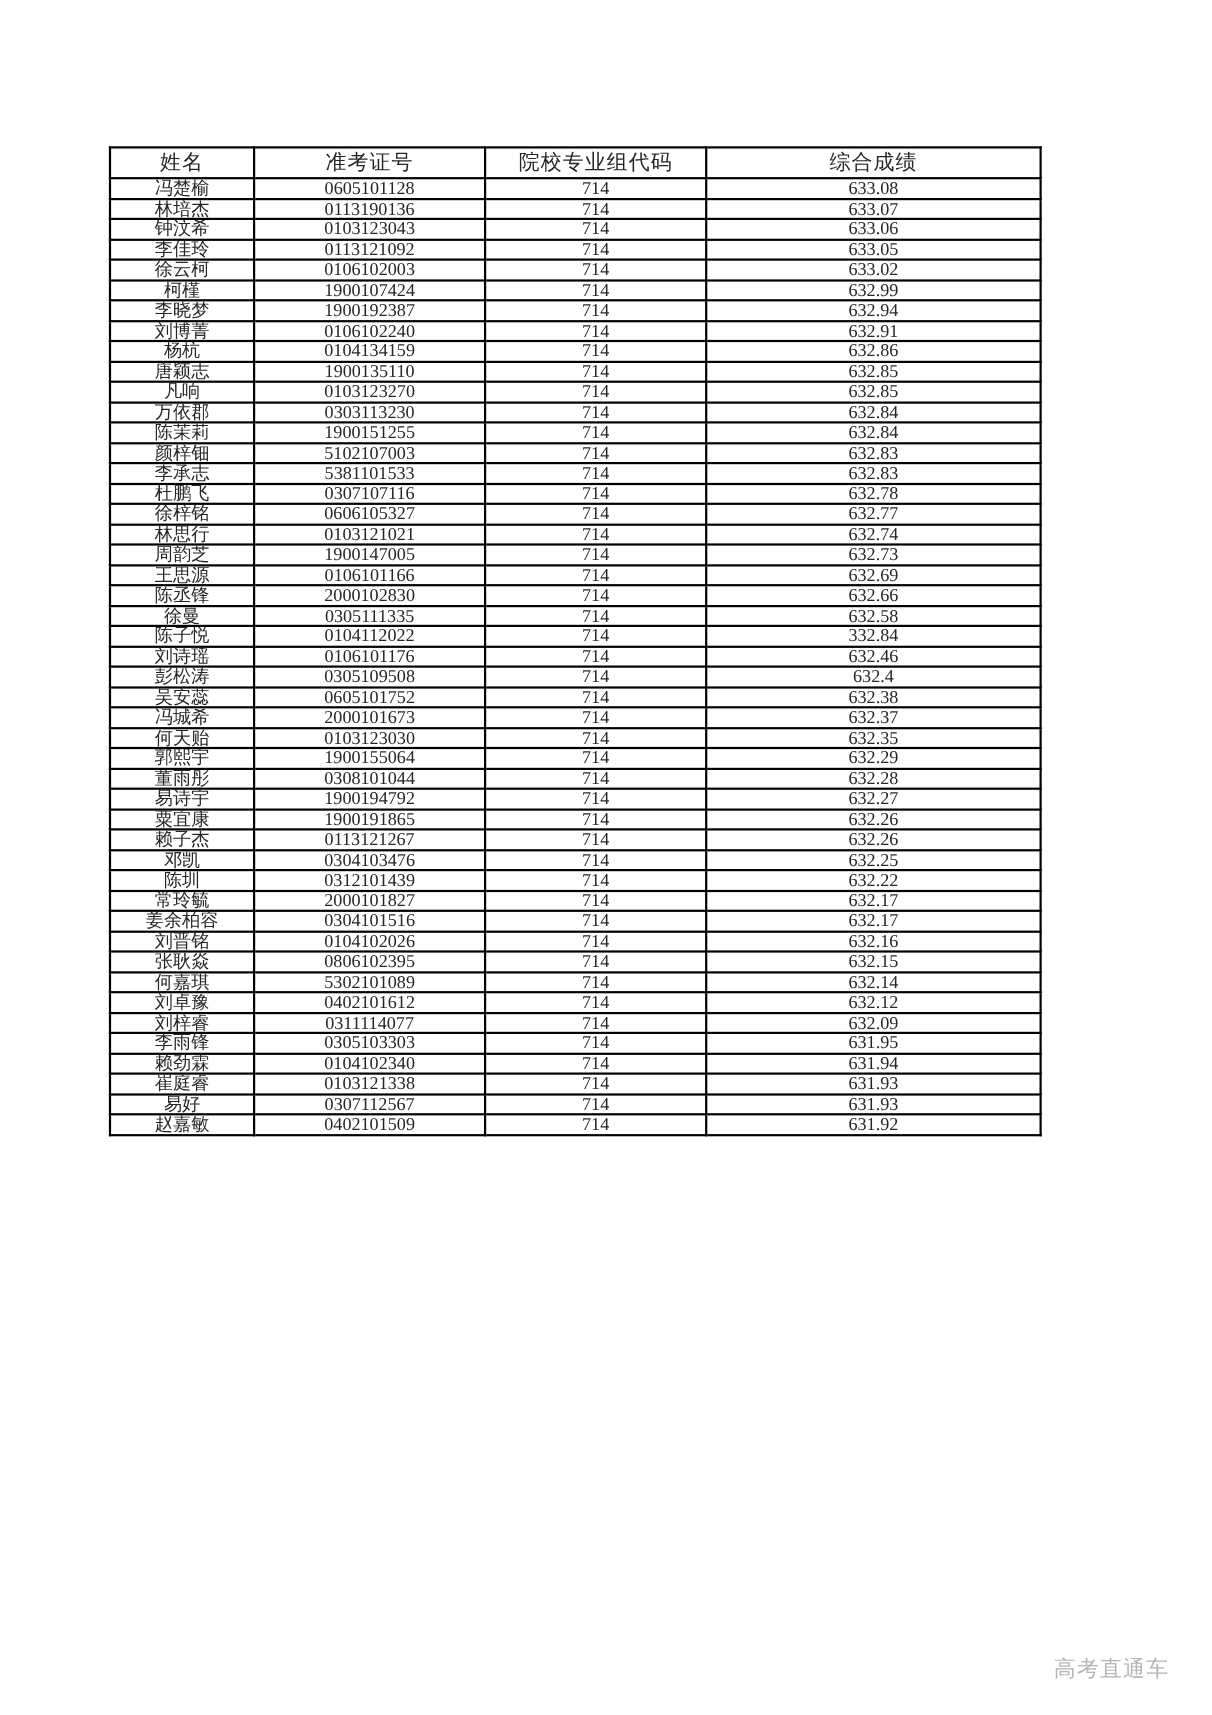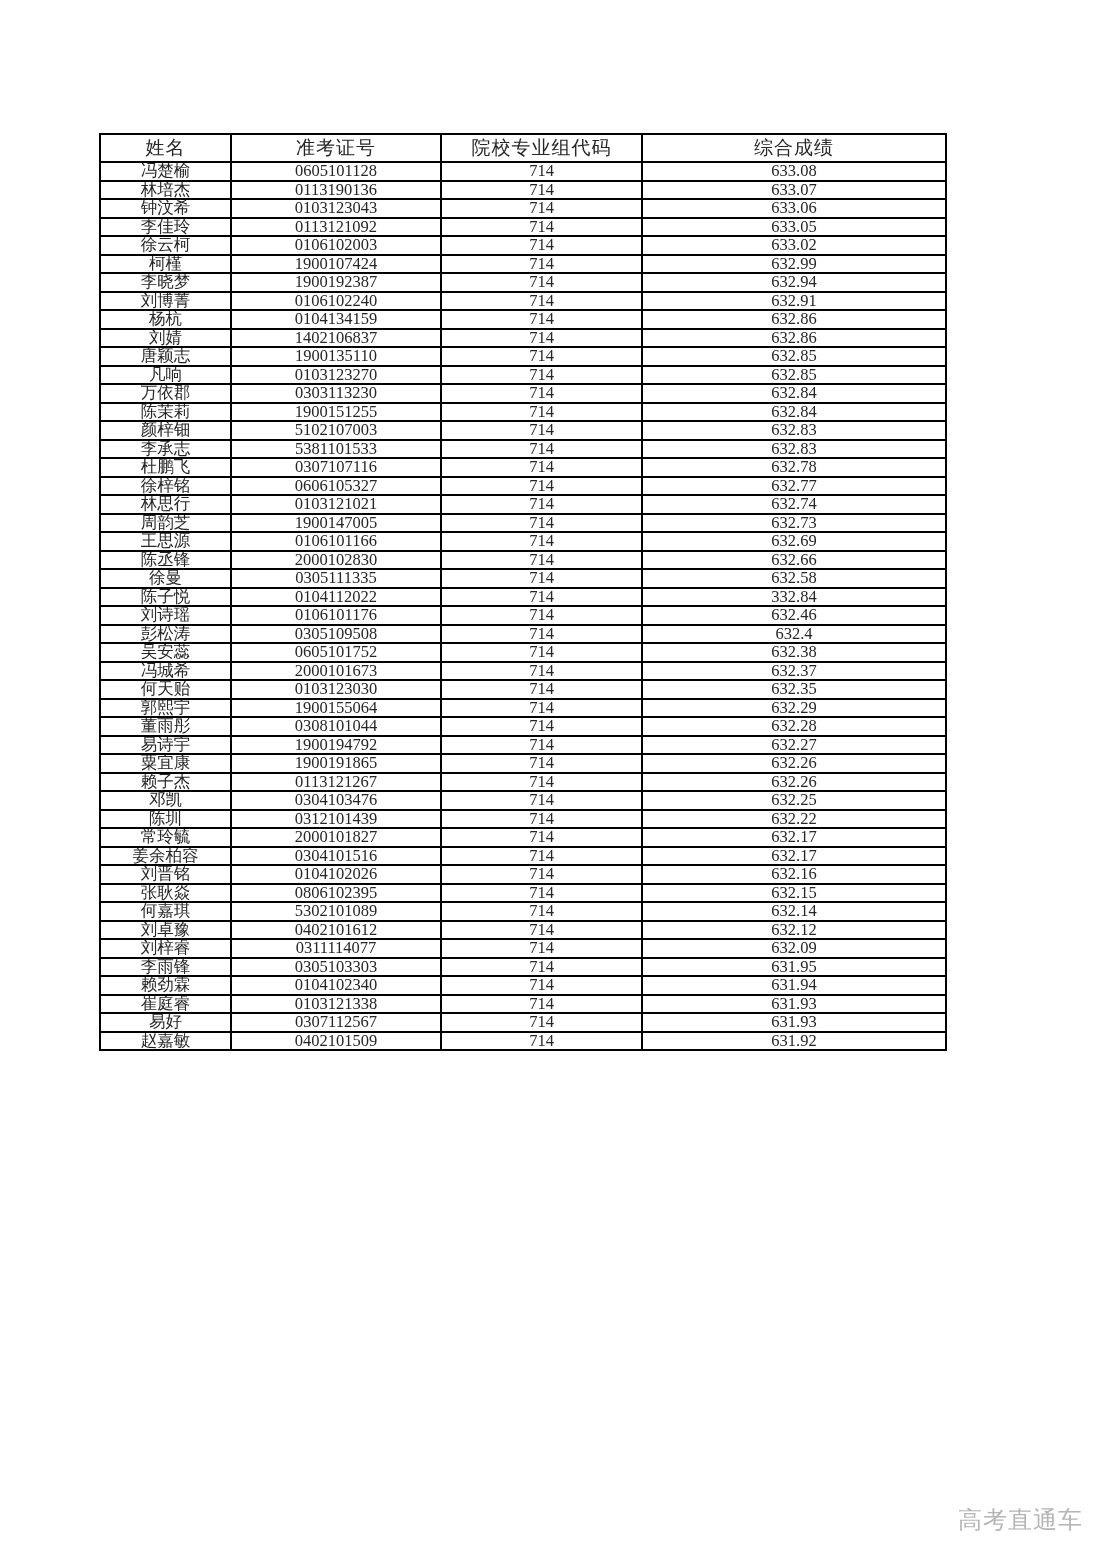--- a/index.html
+++ b/index.html
@@ -44,21 +44,21 @@
     height: 14px;
   }
   .score-table td {
     font-size: 16.5px;
     line-height: 1;
   }
   .watermark {
     position: absolute;
     left: 958px;
     top: 1504px;
-    font-size: 24px;
+    font-size: 20px;
     color: #b5b5b5;
     letter-spacing: 1px;
     white-space: nowrap;
   }
 </style>
 </head>
 <body>
 
 <table class="score-table">
   <colgroup>
@@ -124,26 +124,20 @@
         <td>714</td>
         <td>632.91</td>
       </tr>
       <tr>
         <td>杨杭</td>
         <td>0104134159</td>
         <td>714</td>
         <td>632.86</td>
       </tr>
       <tr>
-        <td>刘婧</td>
-        <td>1402106837</td>
-        <td>714</td>
-        <td>632.86</td>
-      </tr>
-      <tr>
         <td>唐颖志</td>
         <td>1900135110</td>
         <td>714</td>
         <td>632.85</td>
       </tr>
       <tr>
         <td>凡响</td>
         <td>0103123270</td>
         <td>714</td>
         <td>632.85</td>

